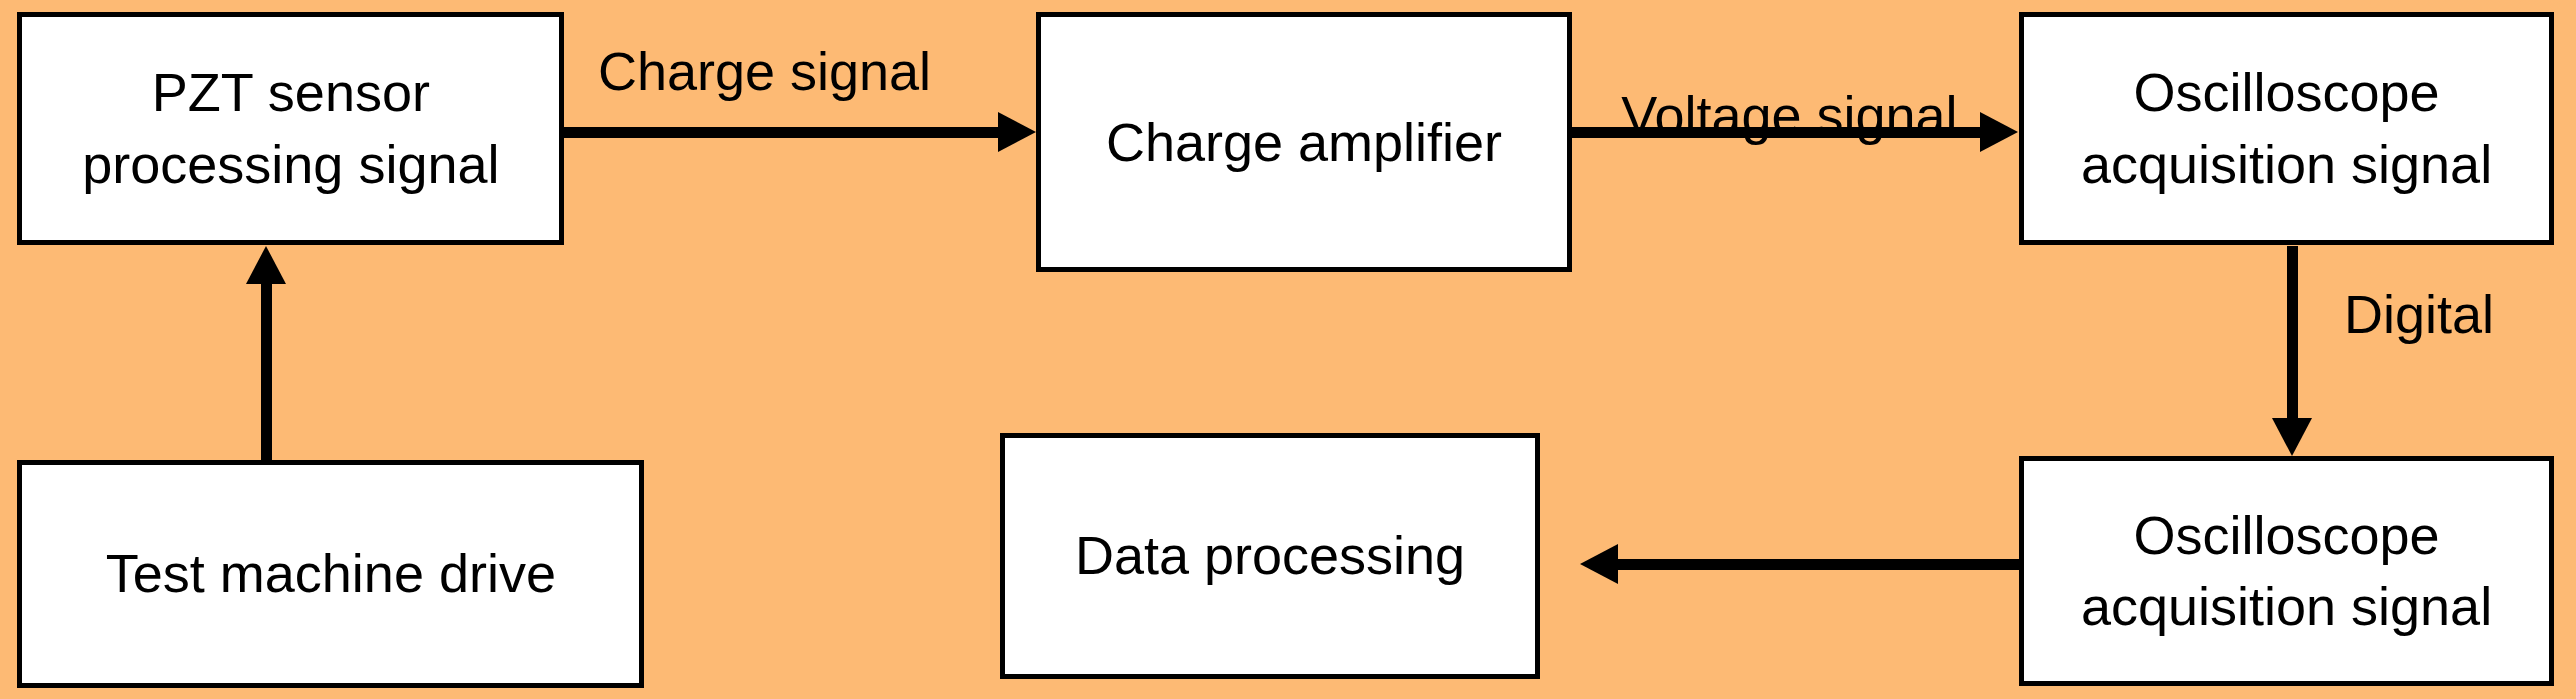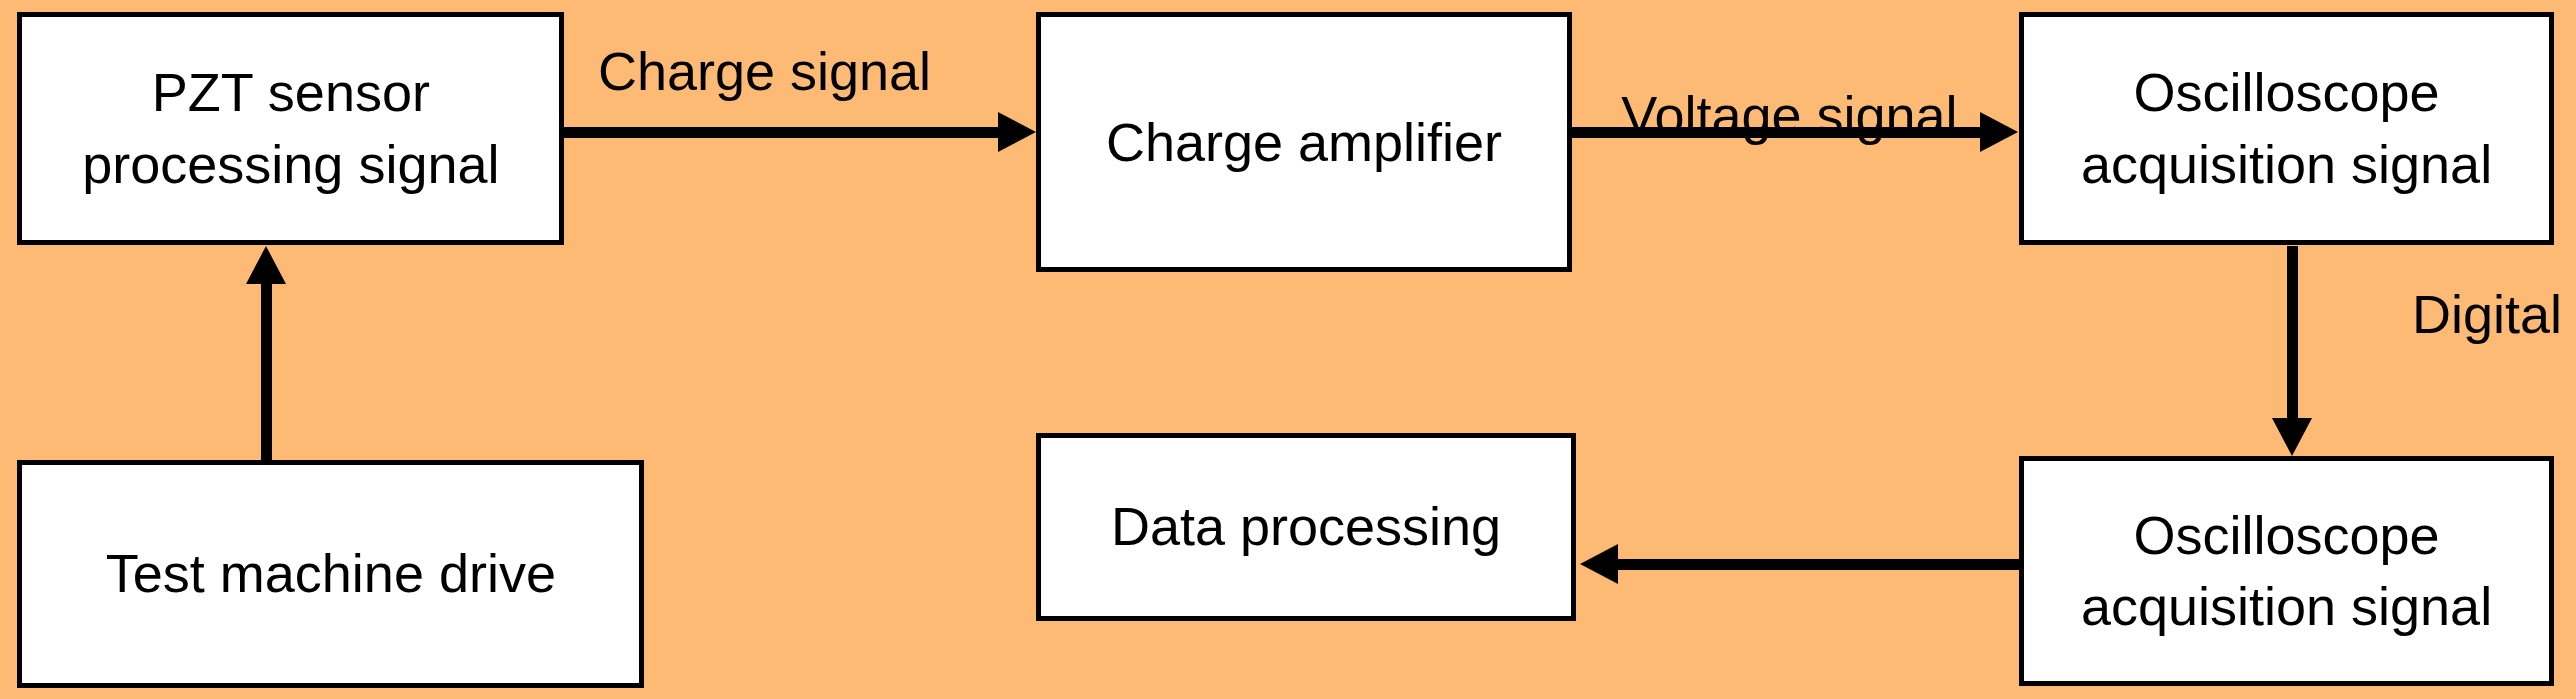--- a/index.html
+++ b/index.html
@@ -39,27 +39,27 @@
     line-height: 1.29;
     white-space: nowrap;
   }
   .edge-label.centered { text-align: center; }
 
   
   #node-pzt            { left: 17.4px;   top: 12.2px;  width: 547px; height: 233px; }
   #node-amplifier      { left: 1036px; top: 12.2px;  width: 536px; height: 260px; }
   #node-osc-top        { left: 2019px; top: 12.2px;  width: 535px; height: 233px; }
   #node-test-machine   { left: 17.4px;   top: 460px; width: 627px; height: 228px; }
-  #node-data-processing{ left: 1036px; top: 433px; width: 540px; height: 188px; }
+  #node-data-processing{ left: 1000px; top: 433px; width: 540px; height: 246px; }
   #node-osc-bottom     { left: 2019px; top: 456px; width: 535px; height: 230px; }
 
   
   #label-charge  { left: 564px;  top: 37px;  width: 401px; }
   #label-voltage { left: 1572px; top: 37px;  width: 435px; margin-top: 44px; }
-  #label-digital { left: 2344px; top: 280px; width: 218px; text-align: right; }
+  #label-digital { left: 2344px; top: 280px; width: 218px; text-align: left; }
 </style>
 </head>
 <body>
 
 <div class="canvas">
 
   <div class="node" id="node-pzt">
     <span>PZT sensor</span>
     <span>processing signal</span>
   </div>

